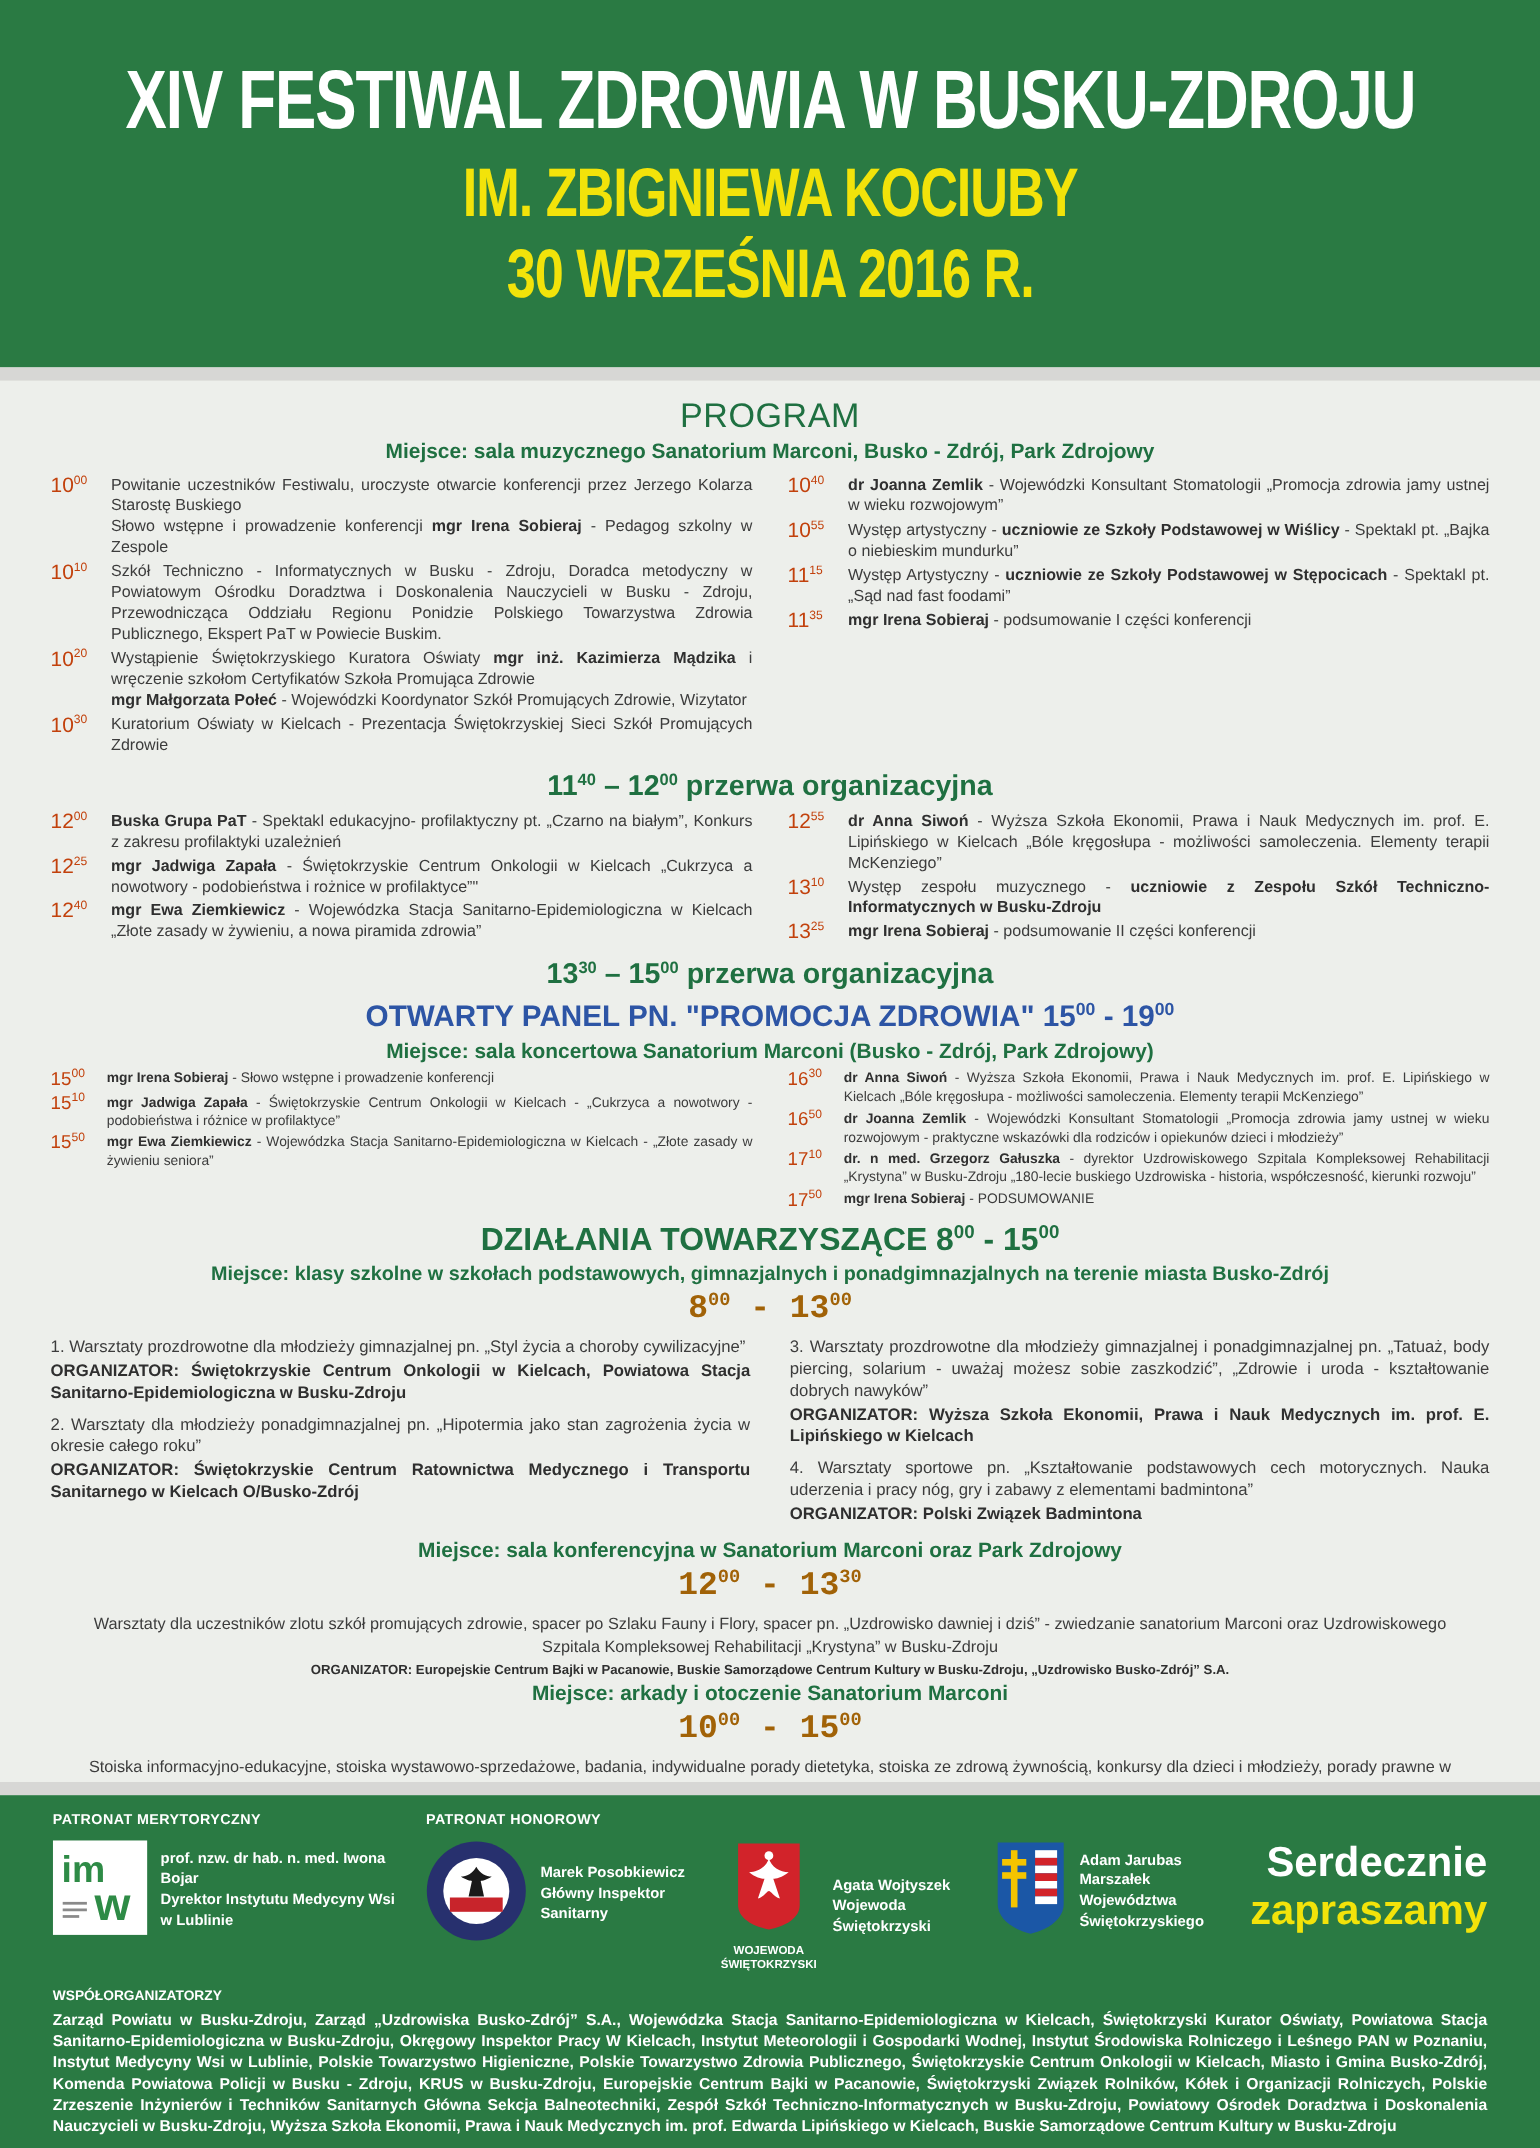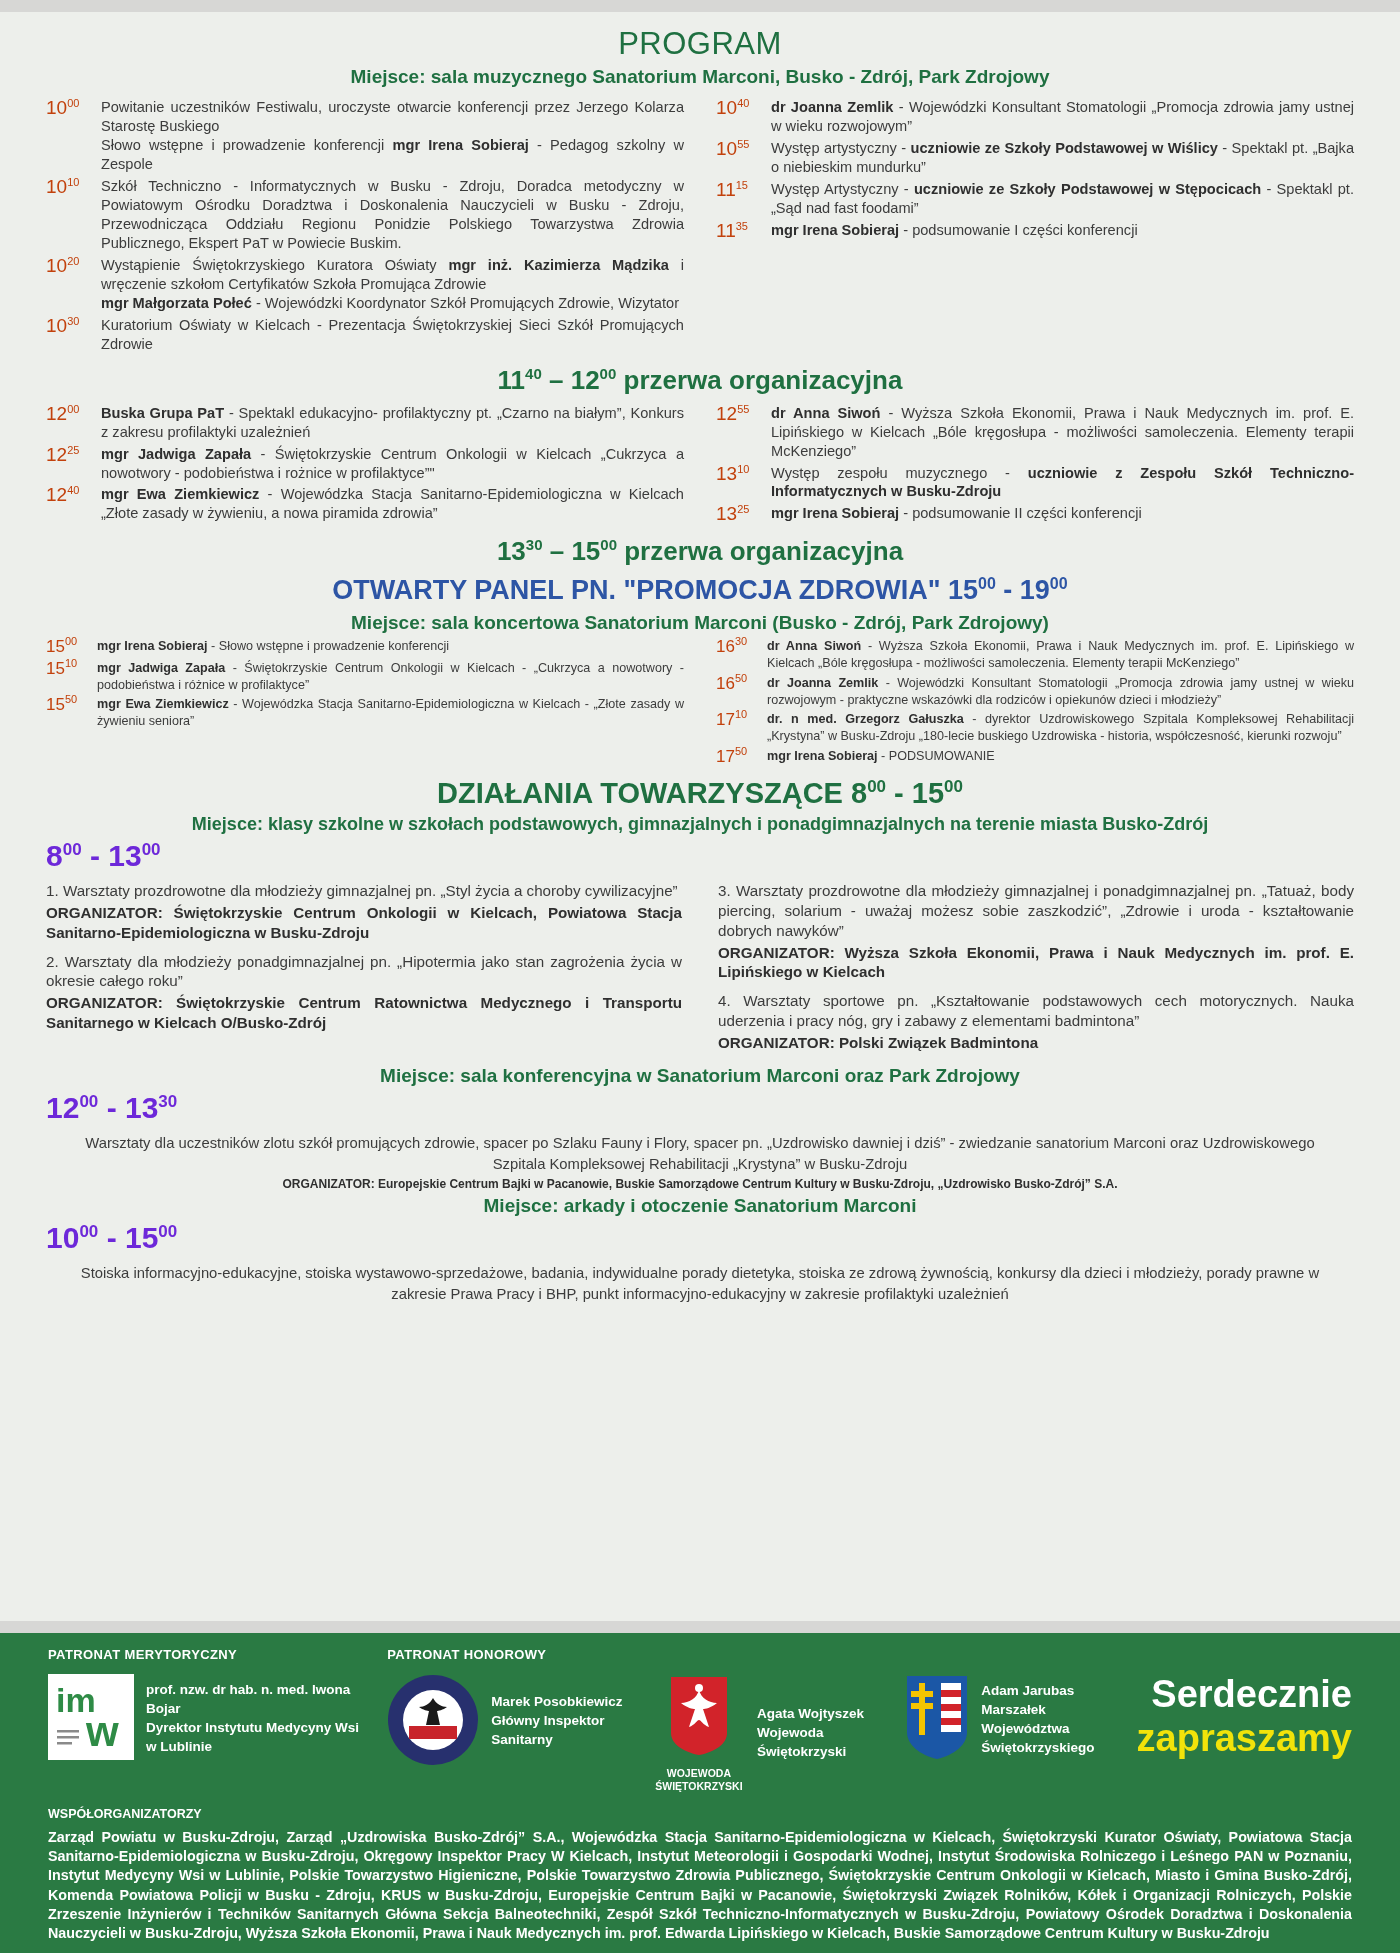--- a/index.html
+++ b/index.html
@@ -26,21 +26,21 @@
   .bb{font-weight:700;color:#2f2f2f;}
   sup{line-height:0;}
   .break-h{color:#1f7041;text-align:center;font-weight:700;font-size:26px;margin:8px 0 8px;}
   .break-h sup{font-size:15px;}
   .panel-h{color:#2d55a5;text-align:center;font-weight:700;font-size:27px;margin:4px 0 6px;}
   .panel-h sup{font-size:16px;}
   .small .stime{font-size:17px;flex-basis:42px;}
   .small .stext{font-size:12.6px;line-height:1.33;}
   .big-h{color:#1f7041;text-align:center;font-weight:700;font-size:29px;margin:8px 0 4px;}
   .big-h sup{font-size:17px;}
-  .time-h{color:#6d28d9;text-align:left;font-weight:700;font-size:30px;margin:4px 0 8px;}
+  .time-h{color:#a16207;text-align:center;font-weight:700;font-size:30px;margin:4px 0 8px;font-family:Liberation Mono, monospace;}
   .time-h sup{font-size:17px;}
   .ws{display:grid;grid-template-columns:1fr 1fr;column-gap:36px;margin:2px 0 4px;}
   .ws p{margin:0 0 2px;font-size:15.2px;line-height:1.3;color:#3c3c3c;text-align:justify;}
   .ws p.org{font-weight:700;color:#2f2f2f;margin-bottom:9px;}
   .center-par{font-size:14.8px;color:#3c3c3c;text-align:center;margin:2px 26px 3px;line-height:1.38;}
   .org-center{font-weight:700;text-align:center;font-size:12px;color:#2f2f2f;margin:0 0 4px;}
   
   .footer{background:#2a7a43;color:#fff;padding:14px 48px 10px;flex:0 0 auto;}
   .f-top{display:flex;justify-content:space-between;align-items:flex-start;gap:20px;}
   .f-label{font-size:13px;font-weight:700;letter-spacing:.4px;margin-bottom:12px;}
@@ -57,20 +57,25 @@
   .invite .l1{font-size:38px;font-weight:700;color:#ffffff;}
   .invite .l2{font-size:38px;font-weight:700;color:#f2e30a;}
   .wsp-label{font-size:12.5px;font-weight:700;margin:14px 0 7px;}
   .wsp-text{font-size:14.3px;font-weight:700;text-align:justify;line-height:1.34;}
 </style>
 </head>
 <body>
 
 <div class="page">
 
+  <div class="header">
+    <div class="h-title">XIV FESTIWAL ZDROWIA W BUSKU-ZDROJU</div>
+    <div class="h-sub">IM. ZBIGNIEWA KOCIUBY</div>
+    <div class="h-sub">30 WRZEŚNIA 2016 R.</div>
+  </div>
   <div class="strip"></div>
 
   <div class="bodywrap">
     <div class="program-h">PROGRAM</div>
     <div class="venue">Miejsce: sala muzycznego Sanatorium Marconi, Busko - Zdrój, Park Zdrojowy</div>
 
     <div class="cols">
       <div>
         <div class="srow">
             <div class="stime"><span>10</span><sup>00</sup></div>

